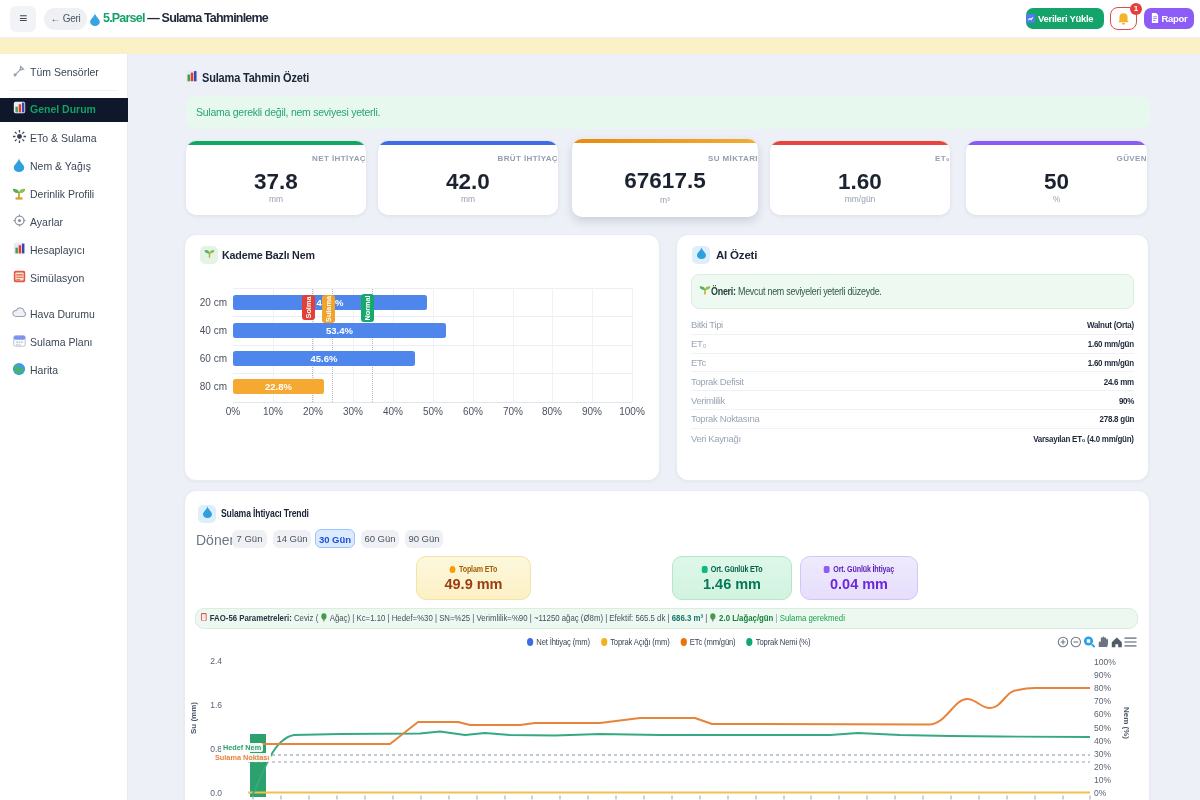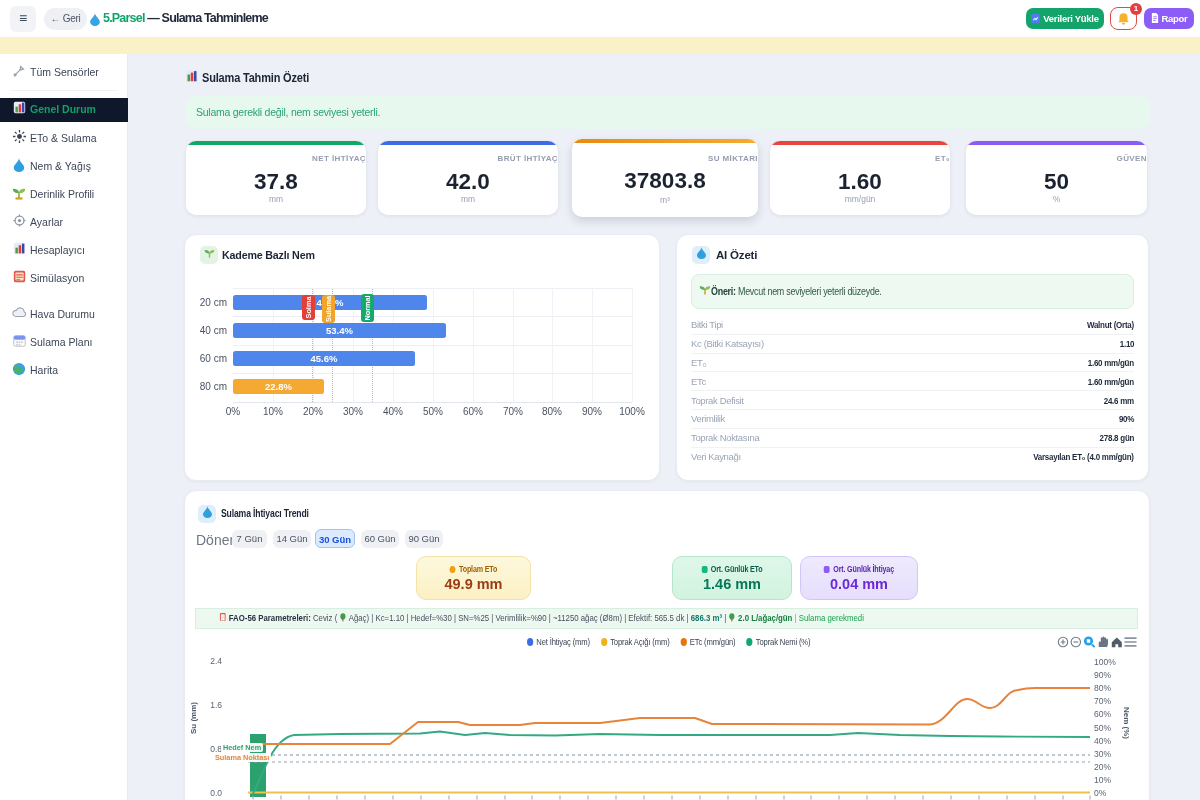--- a/index.html
+++ b/index.html
@@ -4,21 +4,21 @@
 *{margin:0;padding:0;box-sizing:border-box}
 html,body{width:1200px;height:800px;overflow:hidden;font-family:"Liberation Sans",sans-serif;background:#edf0f6}
 #page{position:relative;width:1200px;height:800px}
 .abs{position:absolute}
 
 #hdr{left:0;top:0;width:1200px;height:38px;background:#fff;border-bottom:1px solid #ecEEf3}
 #burger{left:10px;top:6px;width:26px;height:26px;background:#f1f3f7;border-radius:6px;color:#3f4a5a;font-size:14px;text-align:center;line-height:25px}
 #geri{left:44px;top:8px;width:43px;height:22px;background:#eef0f4;border-radius:12px;color:#4b5563;font-size:10px;text-align:center;line-height:22px;letter-spacing:-0.3px}
 #htitle{left:103px;top:11px;font-size:12.5px;font-weight:bold;color:#222b3a;white-space:nowrap;letter-spacing:-0.8px}
 #htitle .grn{color:#13a26b}
-#btn-yukle{left:1026px;top:8px;width:78px;height:21px;background:#14a36a;border-radius:7px;color:#fff;font-size:9.5px;font-weight:bold;text-align:center;line-height:21px;letter-spacing:-0.3px}
+#btn-yukle{left:1026px;top:8px;width:78px;height:21px;background:#14a36a;border-radius:7px;color:#fff;font-size:9.5px;font-weight:bold;line-height:21px;letter-spacing:-0.3px}
 #btn-bell{left:1110px;top:7px;width:27px;height:23px;background:#fff;border:1.5px solid #dd4b4b;border-radius:8px}
 #bell-badge{left:1130px;top:3px;width:12px;height:12px;background:#e43f3f;border-radius:50%;color:#fff;font-size:8px;font-weight:bold;text-align:center;line-height:12px}
 #btn-rapor{left:1144px;top:8px;width:50px;height:21px;background:#8b5cf6;border-radius:7px;color:#fff;font-size:9.5px;font-weight:bold;text-align:center;line-height:21px;letter-spacing:-0.3px}
 #yband{left:0;top:38px;width:1200px;height:16px;background:#fbf1c6}
 
 #sbar{left:0;top:54px;width:128px;height:746px;background:#fff;border-right:1px solid #e7eaf0}
 .sit{position:absolute;left:0;width:128px;height:22px;font-size:10.5px;color:#3c4657;line-height:22px}
 .sit .ic{position:absolute;left:11px;top:3px;width:16px;height:16px;font-size:11px;text-align:center;line-height:16px}
 .sit .tx{position:absolute;left:30px;top:0}
 .sit.active{background:#0f172a;height:24px;color:#11a068;font-weight:bold}
@@ -186,21 +186,21 @@
     </div>
 <div class="mc" style="left:378px;top:141px;width:180px;height:74px">
       <div class="bar" style="background:#3d6ce6"></div>
       <div class="lb">BRÜT İHTİYAÇ</div>
       <div class="vl">42.0</div>
       <div class="un">mm</div>
     </div>
 <div class="mc" style="left:572px;top:139px;width:186px;height:78px;box-shadow:0 4px 10px rgba(25,39,66,.16)">
       <div class="bar" style="background:linear-gradient(90deg,#e98a0e,#f3ac33)"></div>
       <div class="lb" style="top:15px">SU MİKTARI</div>
-      <div class="vl" style="top:29px;font-size:22.5px">37803.8</div>
+      <div class="vl" style="top:29px;font-size:22.5px">67617.5</div>
       <div class="un" style="top:56px">m³</div>
     </div>
 <div class="mc" style="left:770px;top:141px;width:180px;height:74px">
       <div class="bar" style="background:#e84440"></div>
       <div class="lb">ET₀</div>
       <div class="vl">1.60</div>
       <div class="un">mm/gün</div>
     </div>
 <div class="mc" style="left:966px;top:141px;width:181px;height:74px">
       <div class="bar" style="background:#8a5cf5"></div>
@@ -275,24 +275,20 @@
         <path d="M8 14V7" stroke="#c9a227" stroke-width="2"></path>
         <path d="M8 8C8 4 5 3 1 3c0 4 3 5 7 5z" fill="#58b05c"></path>
         <path d="M8 8c0-4 3-5 7-5 0 4-3 5-7 5z" fill="#8bc34a"></path>
       </svg><span style="display:inline-block;transform:scaleX(.85);transform-origin:0 50%"> <b style="color:#24413a">Öneri:</b> Mevcut nem seviyeleri yeterli düzeyde.</span></div>
 <div class="abs" id="aitable" style="left:691px;top:316px;width:443px">
 <div class="arow">
         <span class="al">Bitki Tipi</span>
         <span class="av">Walnut (Orta)</span>
       </div>
 <div class="arow">
-        <span class="al">Kc (Bitki Katsayısı)</span>
-        <span class="av">1.10</span>
-      </div>
-<div class="arow">
         <span class="al">ET₀</span>
         <span class="av">1.60 mm/gün</span>
       </div>
 <div class="arow">
         <span class="al">ETc</span>
         <span class="av">1.60 mm/gün</span>
       </div>
 <div class="arow">
         <span class="al">Toprak Defisit</span>
         <span class="av">24.6 mm</span>
@@ -327,21 +323,21 @@
       <div class="sv" style="color:#9a3d12">49.9 mm</div>
     </div>
 <div class="spill" style="left:672px;top:556px;width:120px;background:linear-gradient(180deg,#def7e9,#d2f3e0);border:1px solid #b5e6cb">
       <div class="sl" style="color:#065f46"><span class="dot" style="background:#10b981;width:7px;height:7px;border-radius:2px"></span>Ort. Günlük ETo</div>
       <div class="sv" style="color:#047857">1.46 mm</div>
     </div>
 <div class="spill" style="left:800px;top:556px;width:118px;background:linear-gradient(180deg,#efeafd,#e6defc);border:1px solid #d4c5f9">
       <div class="sl" style="color:#5b21b6"><span class="dot" style="background:#8b5cf6;width:7px;height:7px;border-radius:2px"></span>Ort. Günlük İhtiyaç</div>
       <div class="sv" style="color:#6d28d9">0.04 mm</div>
     </div>
-<div class="abs" id="faobar" style="left:195px;top:608px;width:943px;height:21px;background:#ecf8f0;border:1px solid #d7eee0;border-radius:0;font-size:9.3px;color:#44505e;line-height:19px;padding-left:23px;white-space:nowrap"><span style="display:inline-block;transform:scaleX(.84);transform-origin:0 50%"><svg width="9" height="10" viewBox="0 0 16 16" style="vertical-align:-1px">
+<div class="abs" id="faobar" style="left:195px;top:608px;width:943px;height:21px;background:#ecf8f0;border:1px solid #d7eee0;border-radius:9px;font-size:9.3px;color:#44505e;line-height:19px;padding-left:4px;white-space:nowrap"><span style="display:inline-block;transform:scaleX(.84);transform-origin:0 50%"><svg width="9" height="10" viewBox="0 0 16 16" style="vertical-align:-1px">
           <rect x="2" y="1" width="12" height="14" rx="2" fill="#e2574c"></rect>
           <rect x="4" y="3" width="8" height="11" rx="1" fill="#fff"></rect>
           <path d="M5 6h6M5 8.5h6M5 11h4" stroke="#b7c0cc" stroke-width="1"></path>
         </svg> <b style="color:#26323f">FAO-56 Parametreleri:</b> Ceviz ( <svg width="9" height="9" viewBox="0 0 16 16" style="vertical-align:-1px">
           <circle cx="8" cy="6" r="5.5" fill="#3f9e4d"></circle>
           <rect x="6.8" y="9" width="2.4" height="6" fill="#8d6e43"></rect>
         </svg> Ağaç) | Kc=1.10 | Hedef=%30 | SN=%25 | Verimlilik=%90 | ~11250 ağaç (Ø8m) | Efektif: 565.5 dk | <b style="color:#10766b">686.3 m³</b> | <svg width="9" height="9" viewBox="0 0 16 16" style="vertical-align:-1px">
           <circle cx="8" cy="6" r="5.5" fill="#3f9e4d"></circle>
           <rect x="6.8" y="9" width="2.4" height="6" fill="#8d6e43"></rect>
         </svg> <b style="color:#15803d">2.0 L/ağaç/gün</b> <span style="color:#8a94a2">|</span> <span style="color:#16a34a">Sulama gerekmedi</span></span></div>

